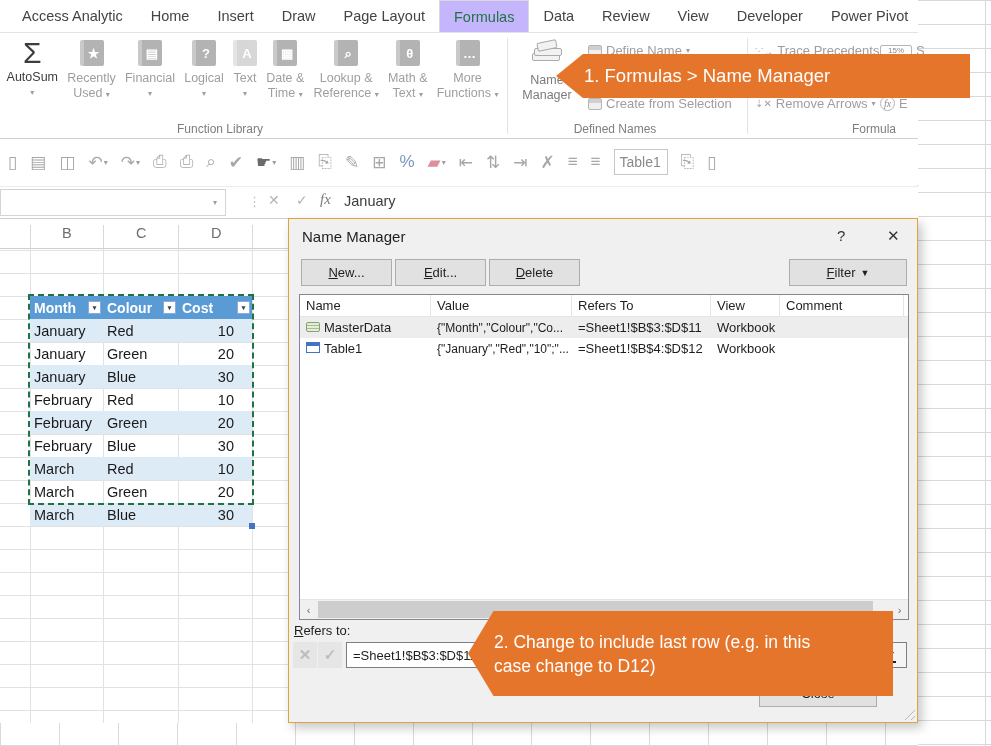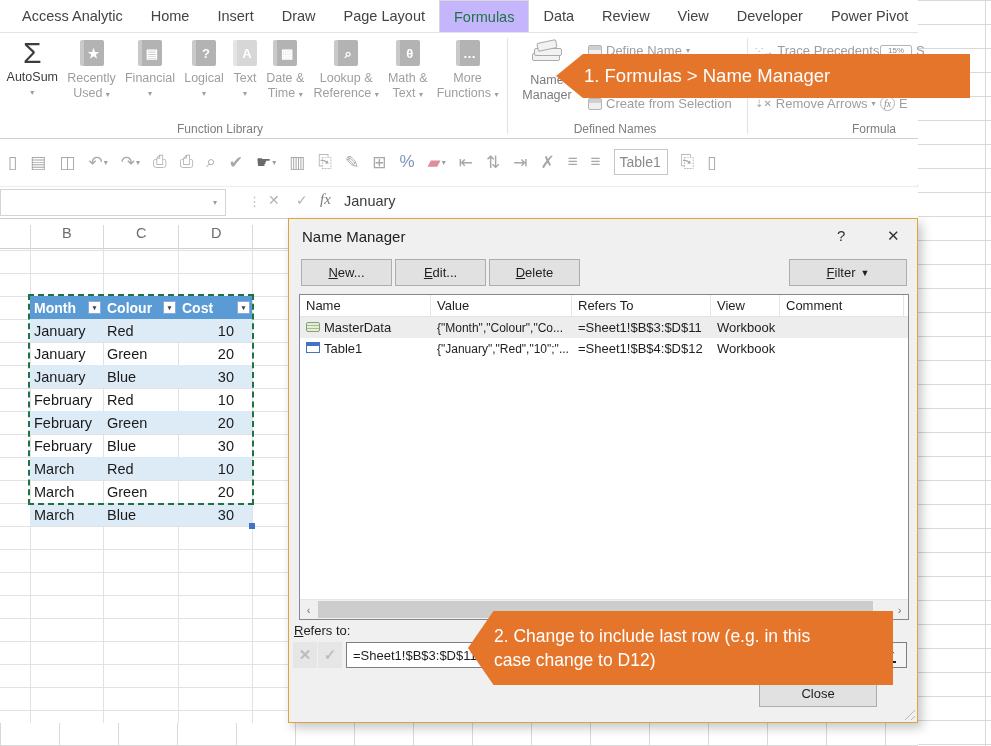--- a/index.html
+++ b/index.html
@@ -116,21 +116,21 @@
   .rbtn { position:absolute; top:423px; width:24px; height:26px; background:#e6e6e6; display:flex; align-items:center; justify-content:center; color:#b9bdc2; font-size:15px; font-weight:bold; }
   .refers-field { position:absolute; left:57px; top:423px; width:528px; height:26px; background:#fff; border:1px solid #7a7e85; display:flex; align-items:center; padding-left:6px; font-size:13px; color:#1e1e1e; }
   .range-btn { position:absolute; left:589px; top:423px; width:29px; height:26px; background:#f4f4f4; border:1px solid #7a7e85; display:flex; align-items:center; justify-content:center; }
   .range-btn span { font-size:14px; font-weight:bold; color:#222; border-bottom:2px solid #222; line-height:13px; }
   .grip { position:absolute; right:2px; bottom:2px; width:13px; height:13px;
     background:repeating-linear-gradient(135deg,transparent 0 3px,#b9b9b9 3px 4px); clip-path:polygon(100% 0,100% 100%,0 100%); }
 
   
   .callout { position:absolute; background:#E6752C; color:#fff; z-index:9; display:flex; flex-direction:column; align-items:flex-start; justify-content:center; text-align:center; filter:drop-shadow(2px 3px 3px rgba(0,0,0,.28)); }
   .co1 { left:556px; top:54px; width:414px; height:44px; clip-path:polygon(0 50%,6.5% 0,100% 0,100% 100%,6.5% 100%); font-size:18.5px; padding-left:28px; }
-  .co2 { left:468px; top:611px; width:425px; height:74px; clip-path:polygon(0 50%,6% 0,100% 0,100% 100%,6% 100%); font-size:17.5px; line-height:24px; padding-left:26px; }
+  .co2 { left:468px; top:611px; width:425px; height:85px; clip-path:polygon(0 50%,6% 0,100% 0,100% 100%,6% 100%); font-size:17.5px; line-height:24px; padding-left:26px; }
 </style>
 </head>
 <body>
 
 <div id="app">
 
   <div class="host-right"></div>
   <div class="host-right-vline"></div>
   <div class="host-bottom"></div>
 

